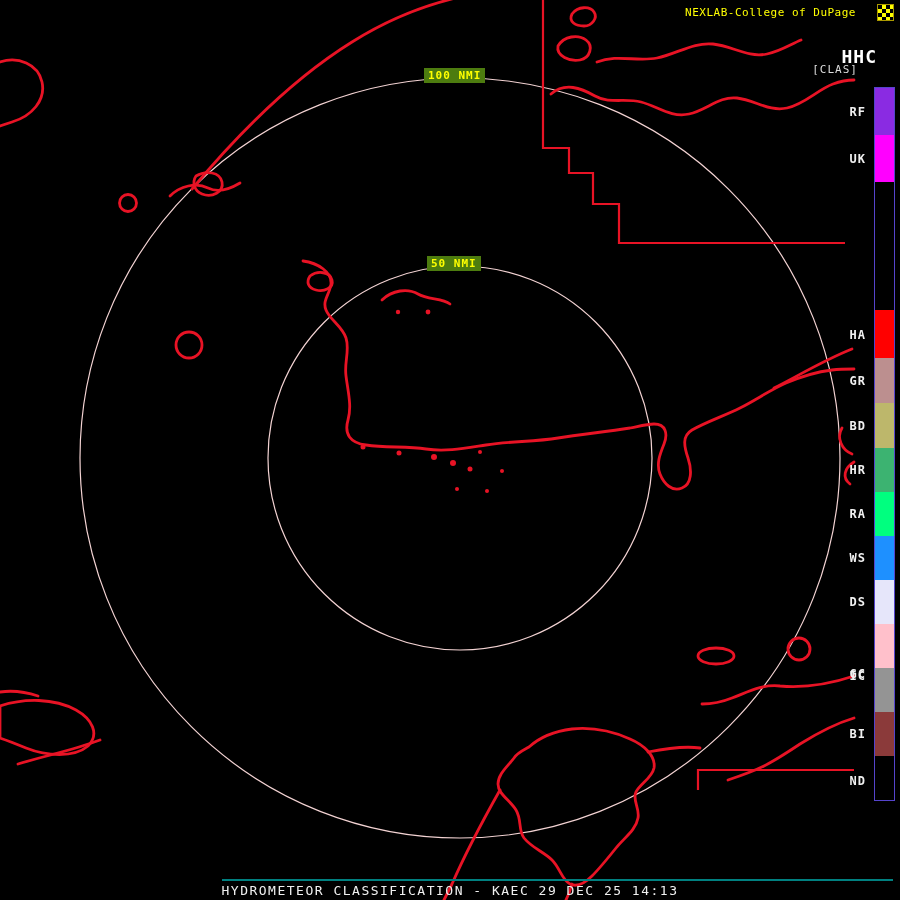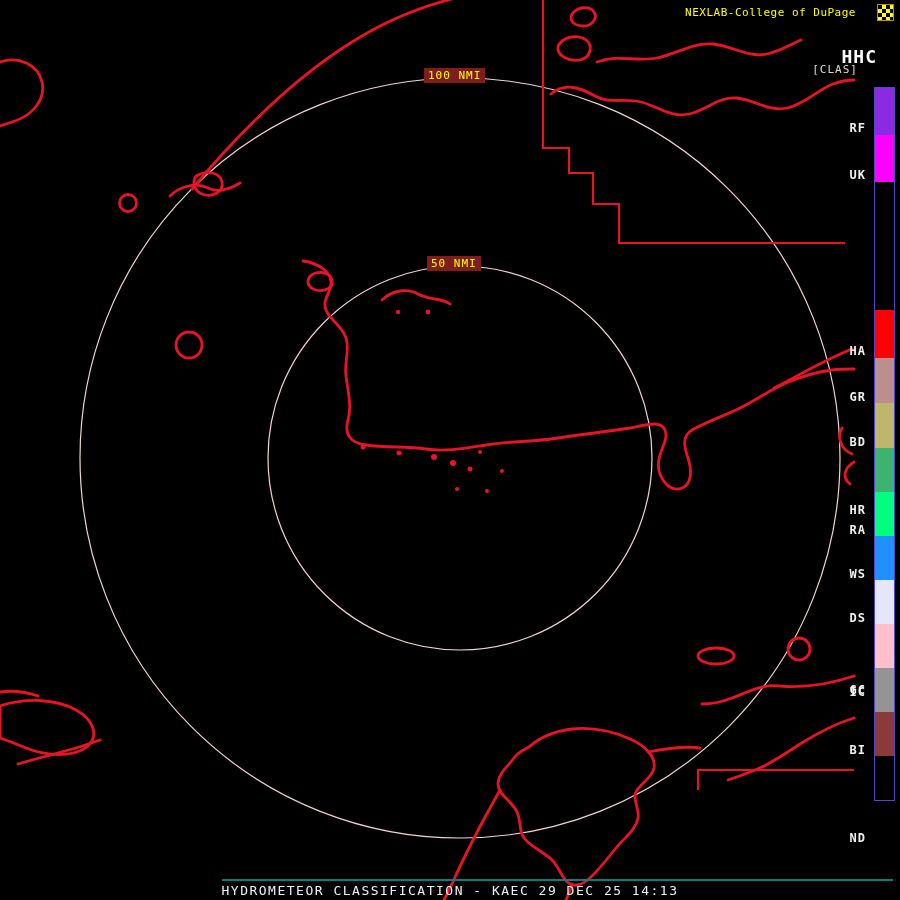--- a/index.html
+++ b/index.html
@@ -18,22 +18,22 @@
   #screen{
     position:relative;width:900px;height:900px;background:var(--background);
     overflow:hidden;font-family:"DejaVu Sans Mono","Liberation Mono",monospace;
   }
   #mapsvg{position:absolute;left:0;top:0;z-index:1;}
   .coast{stroke:var(--map-outline);stroke-width:2.8;fill:none;stroke-linecap:round;stroke-linejoin:round;}
   .boundary{stroke:var(--map-outline);stroke-width:2.2;fill:none;stroke-linejoin:miter;}
   .isle-dot{fill:var(--map-outline);stroke:none;}
   .ring{stroke:var(--range-ring);stroke-width:1.2;fill:none;}
   .ring-label{
-    position:absolute;z-index:3;background:#7f1d1d;color:var(--ring-label);
-    font-size:11px;font-weight:normal;letter-spacing:1px;padding:1px 4px;white-space:nowrap;
+    position:absolute;z-index:3;background:#4d7c0f;color:var(--ring-label);
+    font-size:11px;font-weight:bold;letter-spacing:1px;padding:1px 4px;white-space:nowrap;
   }
   .hdr-brand{
     position:absolute;top:6px;right:44px;z-index:3;color:var(--brand-text);
     font-size:11px;font-weight:normal;letter-spacing:0.5px;white-space:nowrap;
   }
   .hdr-icon{
     position:absolute;top:4px;right:6px;z-index:3;width:15px;height:15px;
     background:repeating-conic-gradient(#ffff00 0% 25%, #000 0% 50%) 0 0/8px 8px;
     border:1px solid #aa9900;
   }
@@ -45,21 +45,21 @@
     position:absolute;top:63px;right:42px;z-index:3;color:#dddddd;
     font-size:11px;letter-spacing:1px;
   }
   #legend-bar{
     position:absolute;top:87px;left:874px;width:19px;z-index:3;
     border:1px solid var(--legend-border);background:#000;
   }
   .seg{width:100%;}
   .legend-label{
     position:absolute;right:34px;z-index:3;color:var(--legend-label);
-    font-size:12px;font-weight:bold;letter-spacing:1px;text-align:left;margin-top:16px;
+    font-size:12px;font-weight:bold;letter-spacing:1px;text-align:left;
   }
   #status-rule{position:absolute;top:879px;left:222px;width:671px;height:2px;z-index:3;background:var(--status-rule);}
   #status-text{
     position:absolute;top:883px;left:0;width:900px;z-index:3;text-align:center;
     color:var(--status-text);font-size:13px;letter-spacing:1.5px;white-space:nowrap;
   }
 </style>
 </head>
 <body>
 
@@ -149,25 +149,25 @@
     <div class="seg" style="height: 44px; background-color: rgb(148, 148, 148);"></div>
     <div class="seg" style="height: 44px; background-color: rgb(139, 58, 58);"></div>
     <div class="seg" style="height: 44px; background-color: rgb(0, 0, 0);"></div>
   </div>
 
   <div class="legend-label" style="top:105px">RF</div>
   <div class="legend-label" style="top:152px">UK</div>
   <div class="legend-label" style="top:328px">HA</div>
   <div class="legend-label" style="top:374px">GR</div>
   <div class="legend-label" style="top:419px">BD</div>
-  <div class="legend-label" style="top:487px">HR</div>
+  <div class="legend-label" style="top:463px">HR</div>
   <div class="legend-label" style="top:507px">RA</div>
   <div class="legend-label" style="top:551px">WS</div>
   <div class="legend-label" style="top:595px">DS</div>
   <div class="legend-label" style="top:669px">IC</div>
   <div class="legend-label" style="top:667px">GC</div>
   <div class="legend-label" style="top:727px">BI</div>
-  <div class="legend-label" style="top:815px">ND</div>
+  <div class="legend-label" style="top:774px">ND</div>
 
   <div id="status-rule"></div>
   <div id="status-text">HYDROMETEOR CLASSIFICATION - KAEC 29 DEC 25 14:13</div>
 
 </div>
 
 </body></html>

